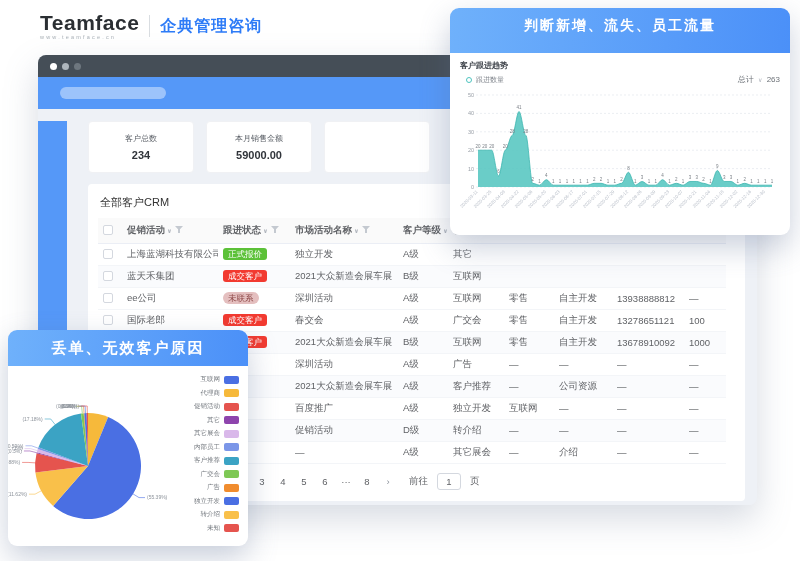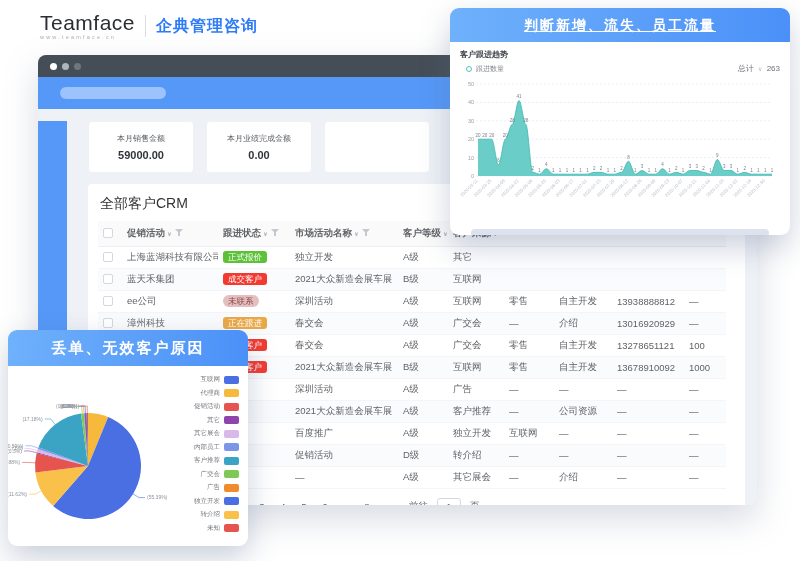--- a/index.html
+++ b/index.html
@@ -2,21 +2,21 @@
 <html><head>
 <meta charset="utf-8">
 <style>
   * { margin:0; padding:0; box-sizing:border-box; }
   html,body { width:800px; height:561px; background:#fff; font-family:"Liberation Sans","DejaVu Sans",sans-serif; }
   #page { position:relative; width:800px; height:561px; overflow:hidden; background:#fff; }
 
   
   .logo { position:absolute; left:40px; top:12px; display:flex; align-items:center; }
   .logo-brand { display:flex; flex-direction:column; line-height:1; }
-  .logo-name { font-size:21px; font-weight:400; color:#2b2f33; letter-spacing:.5px; }
+  .logo-name { font-size:21px; font-weight:700; color:#2b2f33; letter-spacing:.5px; }
   .logo-url { font-size:5.5px; color:#a9b0b6; letter-spacing:2.2px; margin-top:2px; }
   .logo-divider { width:1px; height:22px; background:#d9dde1; margin:0 10px; }
   .logo-subtitle { font-size:16px; font-weight:700; color:#2d7bf7; letter-spacing:1px; }
 
   
   .window { position:absolute; left:38px; top:55px; width:719px; height:450px; border-radius:8px;
             box-shadow:0 14px 34px rgba(110,125,150,.28); overflow:hidden; background:#eef1f6; }
   .titlebar { height:22px; background:#454e57; display:flex; align-items:center; padding-left:12px; gap:5px; }
   .dot { width:7px; height:7px; border-radius:50%; }
   .dot1 { background:#ffffff; } .dot2 { background:#aeb6bd; } .dot3 { background:#6e777f; }
@@ -25,21 +25,21 @@
   .content { position:relative; height:396px; background:#eef1f6; padding-left:29px; }
   .side-strip { position:absolute; left:0; top:0; width:29px; height:100%; background:#5598f8; }
 
   .stats-row { display:flex; gap:12px; margin:12px 0 0 21px; }
   .stat-card { width:106px; height:52px; background:#fff; border:1px solid #f0f1f4; border-radius:4px;
                display:flex; flex-direction:column; align-items:center; justify-content:center; }
   .stat-label { font-size:8px; color:#5a5f66; }
   .stat-value { font-size:11px; font-weight:700; color:#30343a; margin-top:5px; }
 
   .panel { margin:11px 12px 0 21px; background:#fff; border-radius:4px; padding:9px 10px; }
-  .section-title { font-size:14px; color:#333; margin:2px 0 8px 2px; }
+  .section-title { font-size:11px; color:#333; margin:2px 0 8px 2px; }
 
   table.crm { border-collapse:collapse; table-layout:fixed; width:628px; font-size:9.5px; }
   .crm th { background:#fafafa; color:#606266; font-weight:700; height:25px; text-align:left;
             padding:0 5px; border-bottom:1px solid #ebeef5; white-space:nowrap; overflow:hidden; }
   .crm td { height:22px; padding:0 5px; color:#606266; border-bottom:1px solid #f3f5f8;
             white-space:nowrap; overflow:hidden; }
   .crm tr.alt td { background:#fafbfd; }
   .th-caret { font-size:6px; color:#aeb3bb; margin-left:2px; }
   .checkbox { width:10px; height:10px; border:1px solid #d4d8df; border-radius:2px; background:#fff; }
   .badge { display:inline-block; padding:2px 5px; border-radius:3px; font-size:8.5px; line-height:1; }
@@ -55,21 +55,21 @@
   .goto-label { margin-left:6px; color:#606266; }
   .goto-input { width:24px; height:17px; border:1px solid #d4d8df; border-radius:3px; text-align:center;
                 font-size:9.5px; color:#606266; background:#fff; }
 
   
   .float-card { position:absolute; background:#fff; border-radius:9px; overflow:hidden;
                 box-shadow:0 12px 30px rgba(90,110,145,.32); }
   .card-header { background:linear-gradient(95deg,#6fb1fb,#4b90f8); color:#fff; text-align:center;
                  font-weight:700; letter-spacing:2px; }
   .chart-card { left:450px; top:8px; width:340px; height:227px; }
-  .chart-card .card-header { height:34px; line-height:34px; font-size:14px;text-decoration:underline; }
+  .chart-card .card-header { height:45px; line-height:34px; font-size:14px; }
   .chart-body { padding:7px 10px 6px; }
   .chart-subtitle { font-size:8px; font-weight:700; color:#40454c; }
   .chart-meta { display:flex; align-items:center; margin-top:3px; }
   .legend-marker { width:6px; height:6px; border:1.5px solid #4fc4bf; border-radius:50%; margin:0 4px 0 6px; }
   .legend-text { font-size:7px; color:#82878e; }
   .chart-total { margin-left:auto; font-size:8px; color:#6d7278; }
   .chart-total .caret { font-size:6px; color:#aeb3bb; margin:0 2px; }
   .datazoom { width:298px; height:9px; margin:1px auto 0; background:#dce3ef; border-radius:4px; overflow:hidden; }
 
   .pie-card { left:8px; top:330px; width:240px; height:216px; }
@@ -101,26 +101,26 @@
       <span class="dot dot3"></span>
     </div>
     <div class="toolbar">
       <div class="address-pill"></div>
     </div>
     <div class="content">
       <div class="side-strip"></div>
 
       <div class="stats-row">
           <div class="stat-card">
+            <div class="stat-label">客户总数</div>
+            <div class="stat-value">234</div>
+          </div>
+          <div class="stat-card">
             <div class="stat-label">本月销售金额</div>
             <div class="stat-value">59000.00</div>
-          </div>
-          <div class="stat-card">
-            <div class="stat-label">本月业绩完成金额</div>
-            <div class="stat-value">0.00</div>
           </div>
           <div class="stat-card">
             <div class="stat-label"></div>
             <div class="stat-value"></div>
           </div>
         </div>
 
       <div class="panel">
         <div class="section-title">全部客户CRM</div>
         <table class="crm">
@@ -192,34 +192,20 @@
                   <div class="checkbox"></div>
                 </td>
                 <td>ee公司</td>
                 <td><span class="badge badge-plum">未联系</span></td>
                 <td>深圳活动</td>
                 <td>A级</td>
                 <td>互联网</td>
                 <td>零售</td>
                 <td>自主开发</td>
                 <td>13938888812</td>
-                <td class="dash">—</td>
-              </tr>
-              <tr class="alt">
-                <td>
-                  <div class="checkbox"></div>
-                </td>
-                <td>漳州科技</td>
-                <td><span class="badge badge-orange">正在跟进</span></td>
-                <td>春交会</td>
-                <td>A级</td>
-                <td>广交会</td>
-                <td class="dash">—</td>
-                <td>介绍</td>
-                <td>13016920929</td>
                 <td class="dash">—</td>
               </tr>
               <tr>
                 <td>
                   <div class="checkbox"></div>
                 </td>
                 <td>国际老郎</td>
                 <td><span class="badge badge-red">成交客户</span></td>
                 <td>春交会</td>
                 <td>A级</td>

